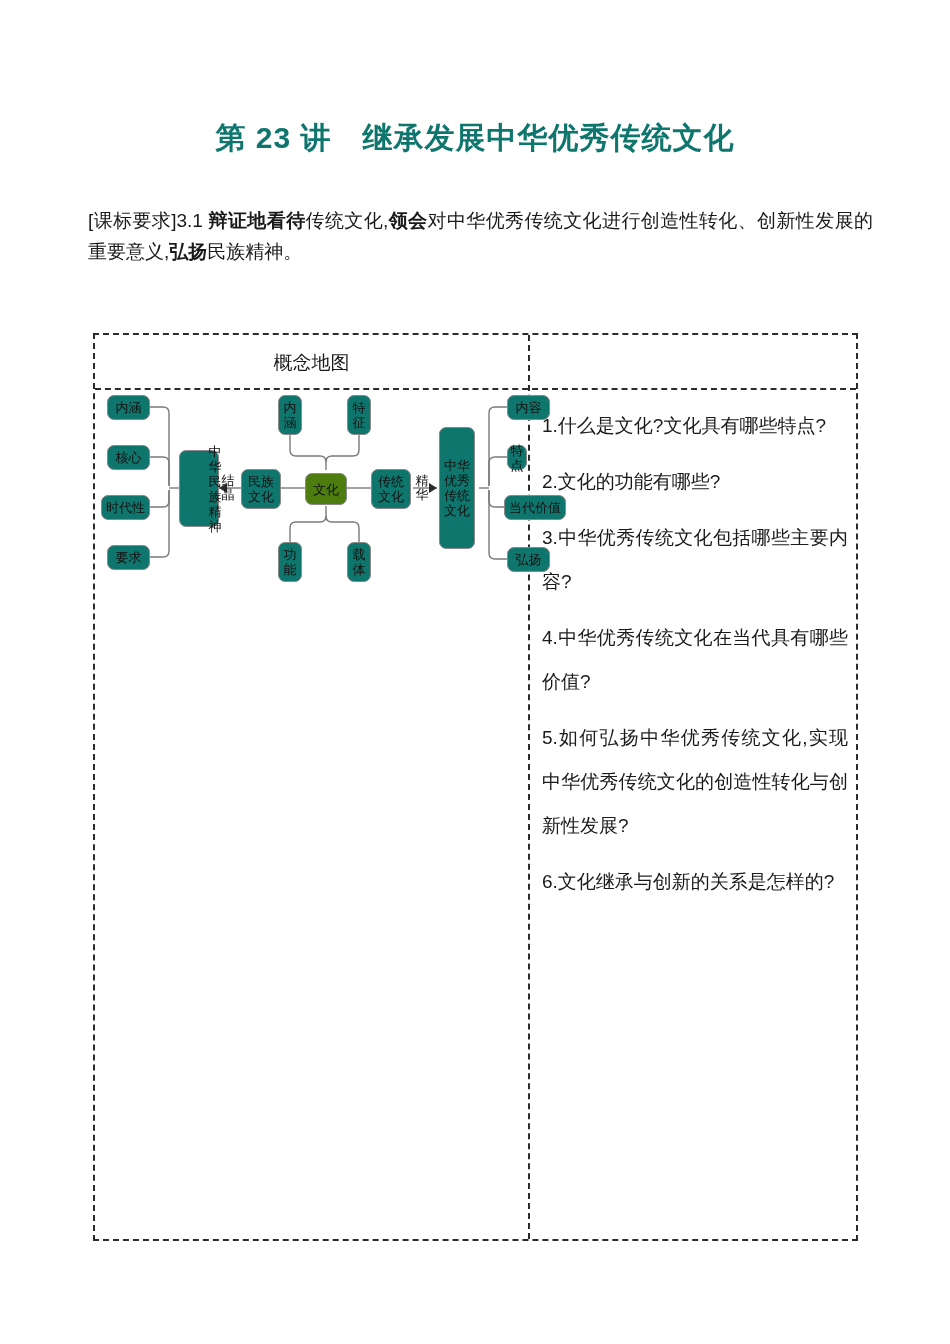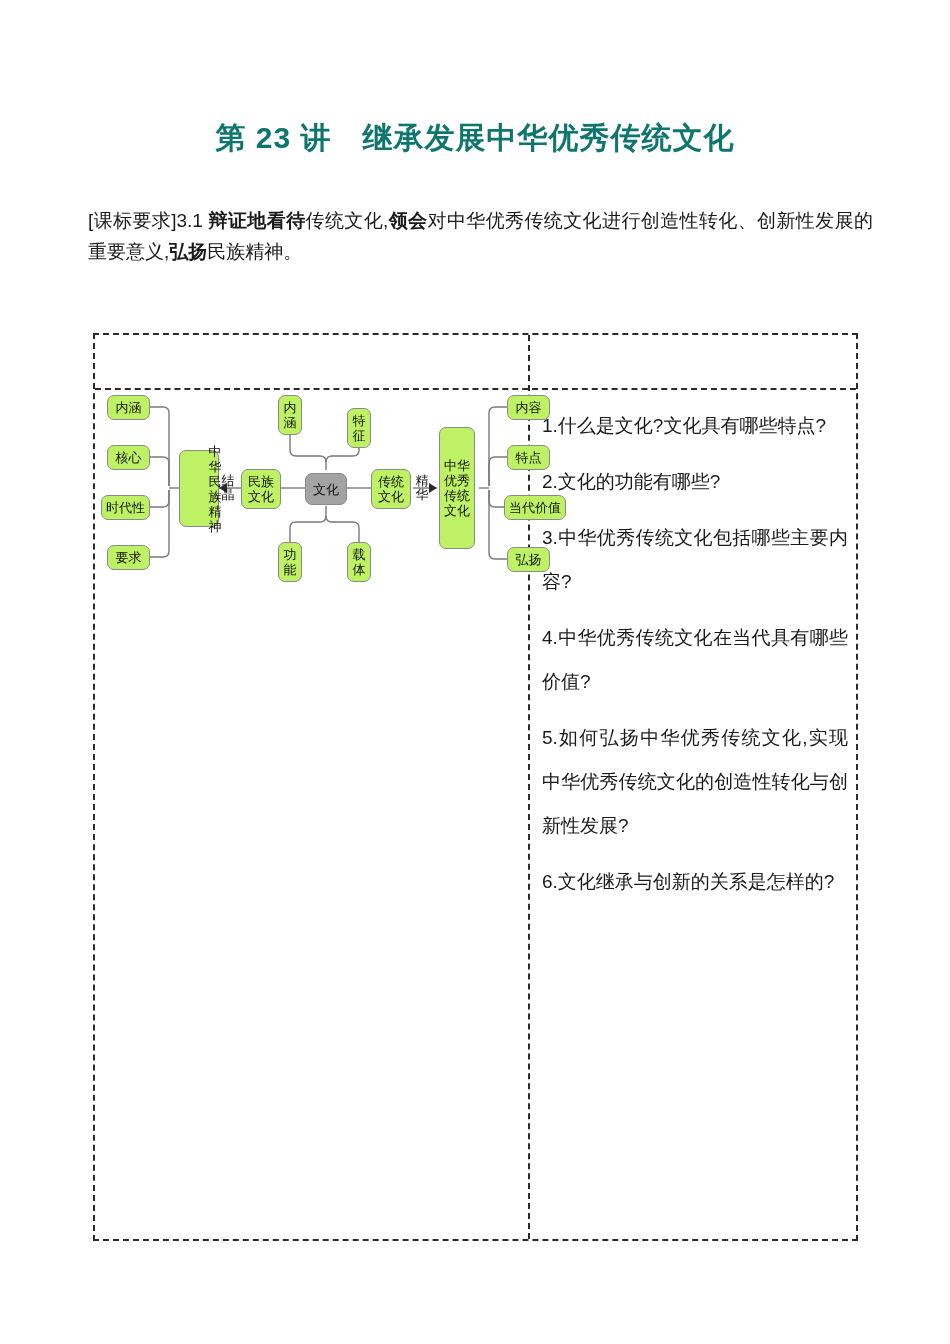--- a/index.html
+++ b/index.html
@@ -118,31 +118,31 @@
     position: absolute;
     left: 0; top: 0;
     width: 433px;
     height: 220px;
   }
   .node {
     position: absolute;
     box-sizing: border-box;
     border: 1px solid #8a8a8a;
     border-radius: 7px;
-    background: #bef264;
+    background: #0f766e;
     font-size: 13px;
     color: #111111;
     display: flex;
     align-items: center;
     justify-content: center;
     line-height: 15px;
     text-align: center;
     letter-spacing: 0px;
   }
-  .node.fill-gray { background: #a3a3a3; }
+  .node.fill-gray { background: #4d7c0f; }
   .node .vtext {
     display: block;
     line-height: 15px;
   }
   .edge-label {
     position: absolute;
     font-size: 13px;
     line-height: 14px;
     color: #111111;
     text-align: center;
@@ -151,20 +151,21 @@
 </head>
 <body>
 
 <div class="page-title">第 23 讲　继承发展中华优秀传统文化</div>
 
 <div class="standard-req"><span>[课标要求]3.1 </span><b>辩证地看待</b><span>传统文化,</span><b>领会</b><span>对中华优秀传统文化进行创造性转化、创新性发展的重要意义,</span><b>弘扬</b><span>民族精神。</span></div>
 
 <div class="concept-table">
 
   <div class="table-head">
+    <div class="th-cell th-left">概念地图</div>
   </div>
 
   <div class="col-divider"></div>
 
   <div class="cell-map">
     <div class="map-canvas">
 
       <svg class="map-svg" viewBox="0 0 433 220">
         <g fill="none" stroke="#7a7a7a" stroke-width="1.4">
 
@@ -224,21 +225,21 @@
         <span class="vtext" style="width:28px;">民族文化</span>
       </div>
 
       <div class="node fill-gray" style="left:210px; top:83px; width:42px; height:32px;">
         <span>文化</span>
       </div>
 
       <div class="node" style="left:183px; top:5px; width:24px; height:40px;">
         <span class="vtext" style="width:14px;">内涵</span>
       </div>
-      <div class="node" style="left:252px; top:5px; width:24px; height:40px;margin-top:13px;">
+      <div class="node" style="left:252px; top:5px; width:24px; height:40px;">
         <span class="vtext" style="width:14px;">特征</span>
       </div>
 
       <div class="node" style="left:183px; top:152px; width:24px; height:40px;">
         <span class="vtext" style="width:14px;">功能</span>
       </div>
       <div class="node" style="left:252px; top:152px; width:24px; height:40px;text-align:center;">
         <span class="vtext" style="width:14px;">载体</span>
       </div>
 
@@ -250,21 +251,21 @@
         <span class="vtext">精华</span>
       </div>
 
       <div class="node" style="left:344px; top:37px; width:36px; height:122px;">
         <span class="vtext" style="width:28px;">中华优秀传统文化</span>
       </div>
 
       <div class="node" style="left:412px; top:5px; width:43px; height:25px;">
         <span>内容</span>
       </div>
-      <div class="node" style="left:412px; top:55px; width:43px; height:25px;justify-content:center;">
+      <div class="node" style="left:412px; top:55px; width:20px; height:25px;justify-content:center;">
         <span>特点</span>
       </div>
       <div class="node" style="left:409px; top:105px; width:62px; height:25px;">
         <span>当代价值</span>
       </div>
       <div class="node" style="left:412px; top:157px; width:43px; height:25px;">
         <span>弘扬</span>
       </div>
 
     </div>

